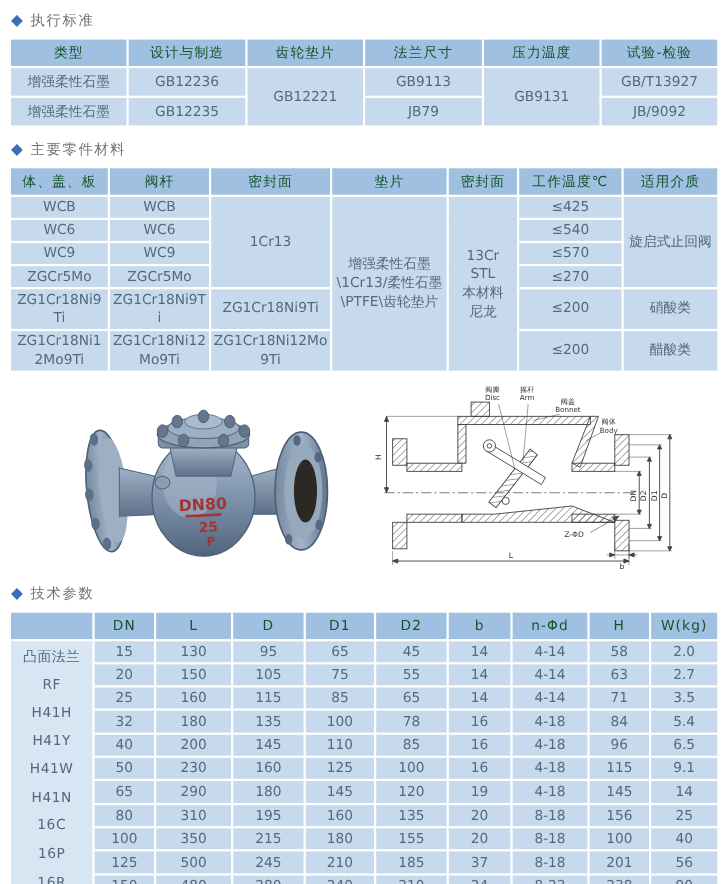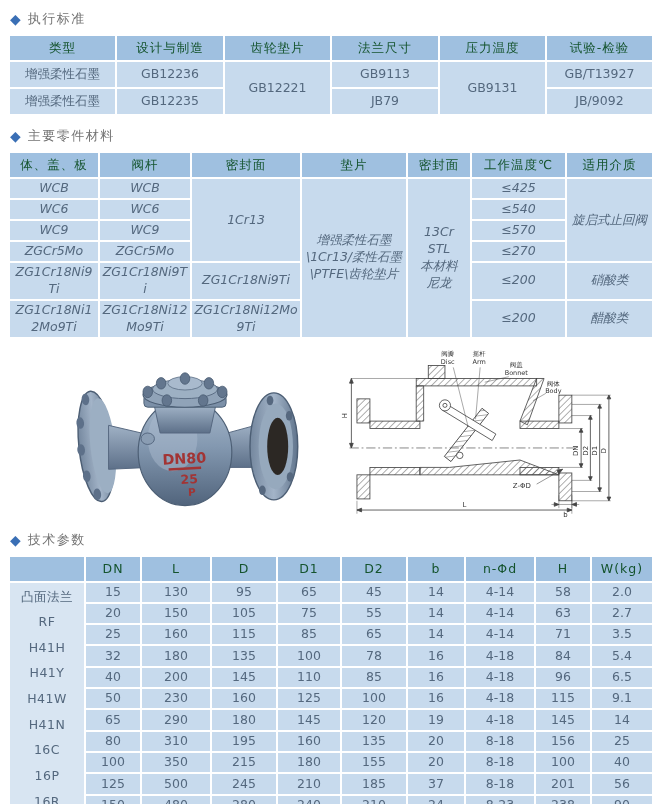--- a/index.html
+++ b/index.html
@@ -23,21 +23,21 @@
     height:26px; text-align:center; border:2px solid #ffffff; padding:1px 2px;
     letter-spacing:1px;
   }
   table.tbl td {
     background:#c7daed; color:#54687e; font-size:12.5px; text-align:center;
     border:2px solid #ffffff; padding:1px 2px; white-space:pre-line;
     line-height:1.35; word-break:break-all;
   }
   table.tbl { border:2px solid #ffffff; }
   #tbl-standards td { height:27px; }
-  #tbl-materials td { height:21px;font-style:italic; }
+  #tbl-materials td { height:21px; }
   #tbl-params td { height:21px; }
   #tbl-params td.side {
     background:#d8e5f2; line-height:2.05; font-size:12.5px; letter-spacing:0.5px;
     vertical-align:middle; word-break:keep-all;
   }
 
   
   .figures { display:flex; align-items:flex-start; margin:8px 0 2px 0; height:180px; }
   .photo-wrap { margin-left:48px; }
   .drawing-wrap { margin-left:10px; }

